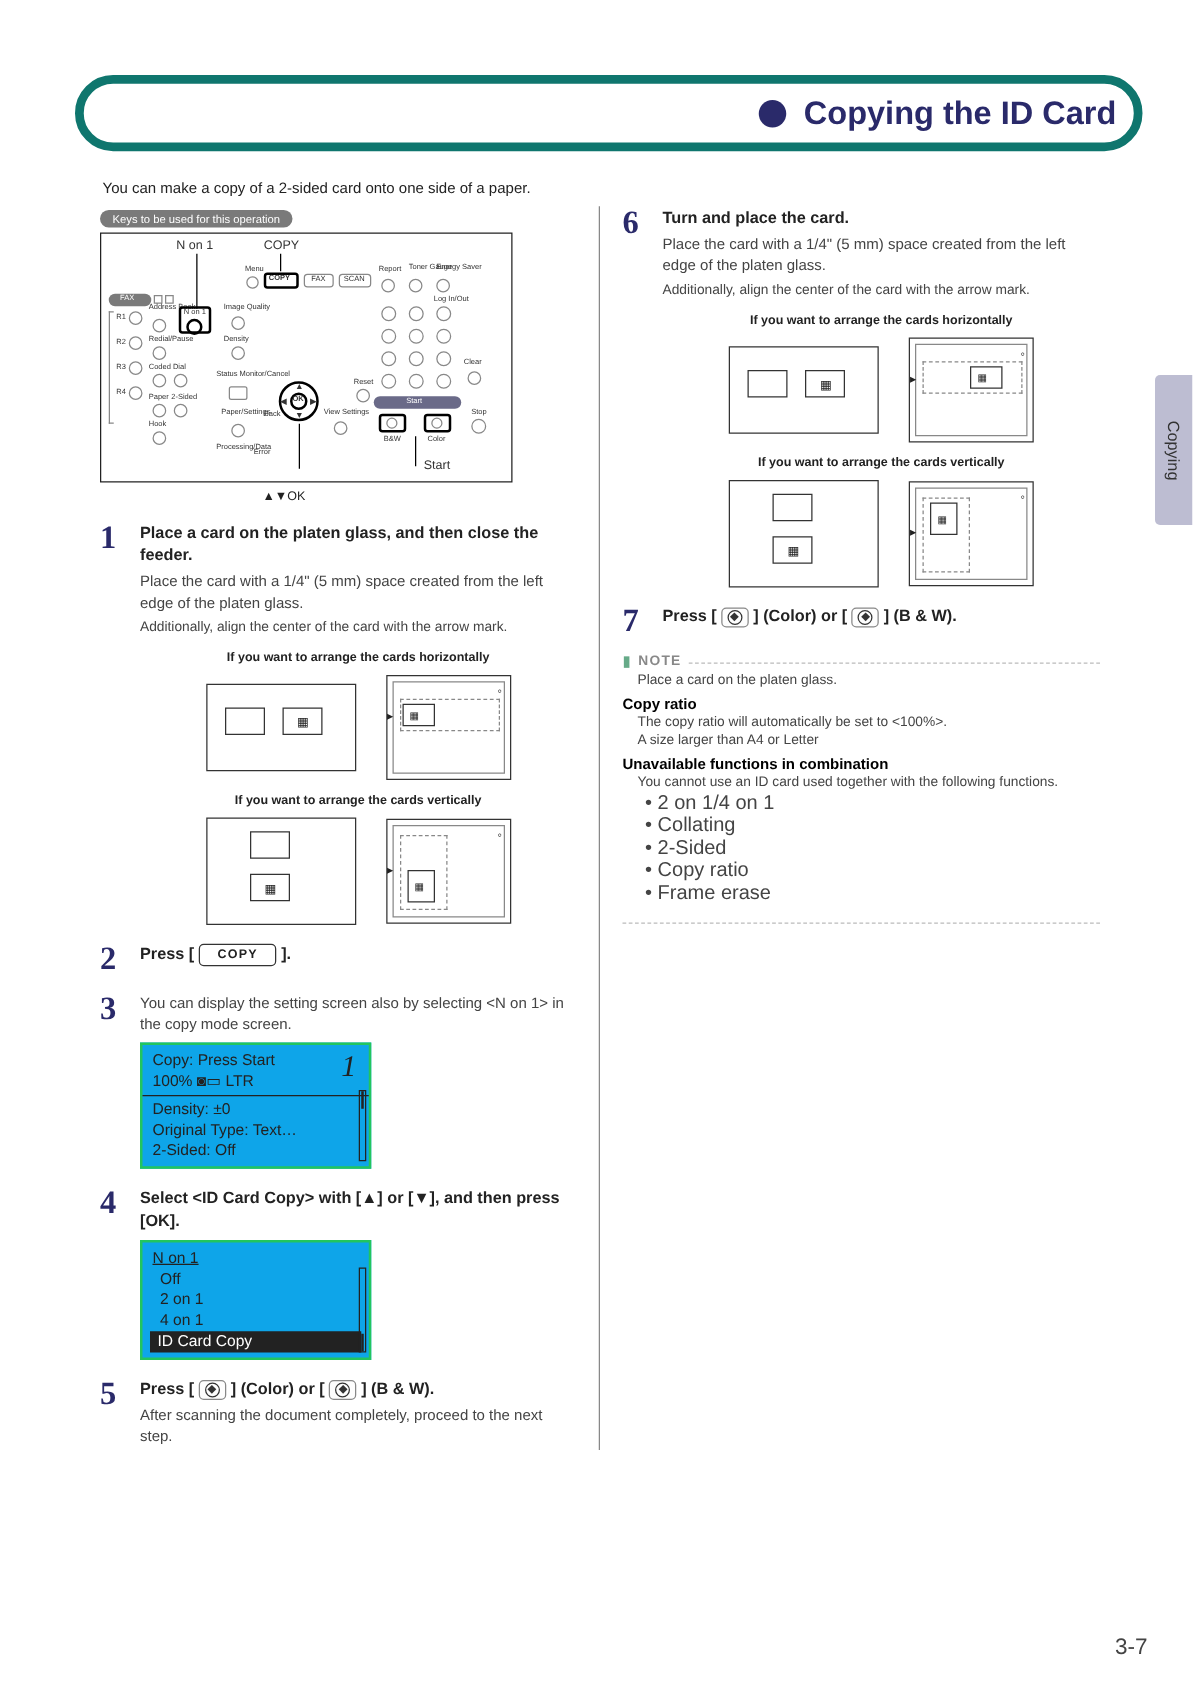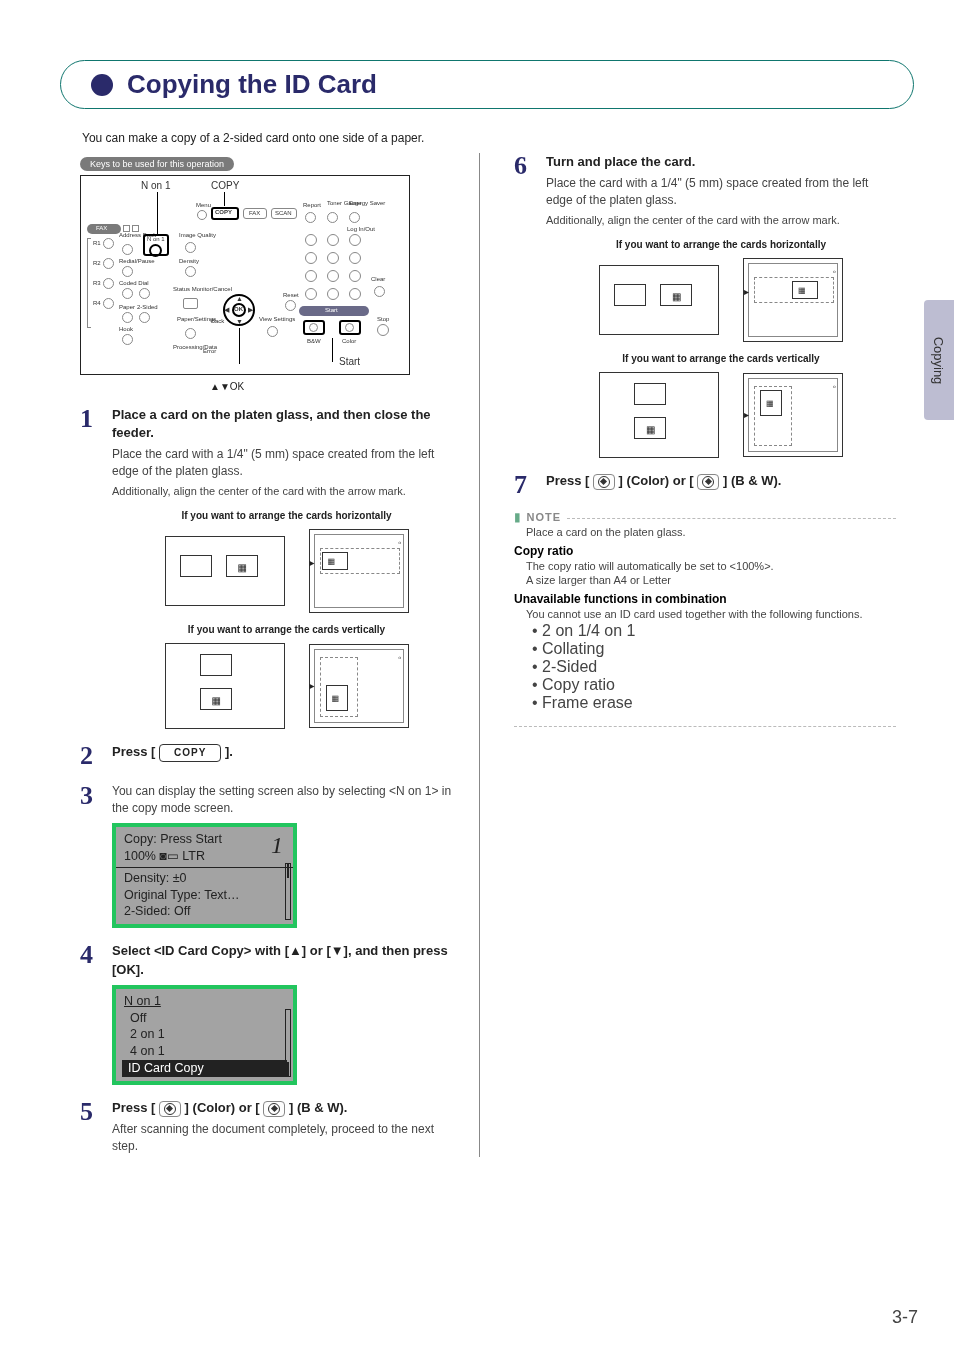--- a/index.html
+++ b/index.html
@@ -6,36 +6,37 @@
   body {
     font-family: "Segoe UI", Arial, sans-serif;
     width: 954px;
     height: 1350px;
     background: #fff;
     color: #222;
     position: relative;
     padding: 60px 40px 40px 60px;
   }
   .page-title-wrap {
-    border: 1px solid #0f766e;
+    border: 7px solid #0f766e;
     border-radius: 40px;
     padding: 8px 14px 8px 30px;
     display: flex;
     align-items: center;
     gap: 14px;
     margin-bottom: 22px;
+    justify-content: flex-end;
   }
   .page-title-wrap .dot {
     width: 22px; height: 22px; border-radius: 50%; background: #2a2a6a;
   }
   .page-title {
     font-size: 26px; font-weight: 700; color: #2a2a6a;
   }
   .intro { font-size: 12px; margin: 10px 0 8px 22px; }
-  .cols { display: flex; gap: 16px; }
+  .cols { display: flex; gap: 0; }
   .col { width: 400px; }
   .col-left { border-right: 1px solid #888; padding-right: 18px; margin-left: 20px; }
   .col-right { padding-left: 18px; }
   .keys-pill {
     background: #7a7a7a; color: #fff; font-size: 9px;
     display: inline-block; padding: 2px 10px; border-radius: 9px;
     margin-bottom: 4px;
   }
   .panel-box {
     border: 1px solid #222; width: 330px; height: 200px;
@@ -61,23 +62,23 @@
   .card-slot {
     border:1px solid #333; position:absolute; background:#fff;
   }
   .sym { position:absolute; font-size:10px; }
   .copy-key {
     display:inline-block; border:1px solid #333; border-radius:4px;
     padding: 1px 14px; font-size: 10px; font-family: Arial; letter-spacing:1px;
     vertical-align: middle; background:#fff;
   }
   .lcd {
-    border: 4px solid #22c55e; width: 185px; padding: 4px 8px 4px 8px;
+    border: 2px solid #22c55e; width: 185px; padding: 4px 8px 4px 8px;
     font-family: Arial; font-size: 12.5px; line-height: 1.35;
-    position: relative; background:#a3a3a3; margin-top:6px;
+    position: relative; background:#0ea5e9; margin-top:6px;
   }
   .lcd .big1 {
     position:absolute; right:10px; top:2px; font-family: Georgia, serif;
     font-size: 24px; font-weight:400; font-style: italic;
   }
   .lcd .hr { border-top:1px solid #222; margin: 2px -8px; }
   .lcd .scroll {
     position:absolute; right:2px; top:36px; bottom:4px; width:6px;
     border:1px solid #222;
   }

